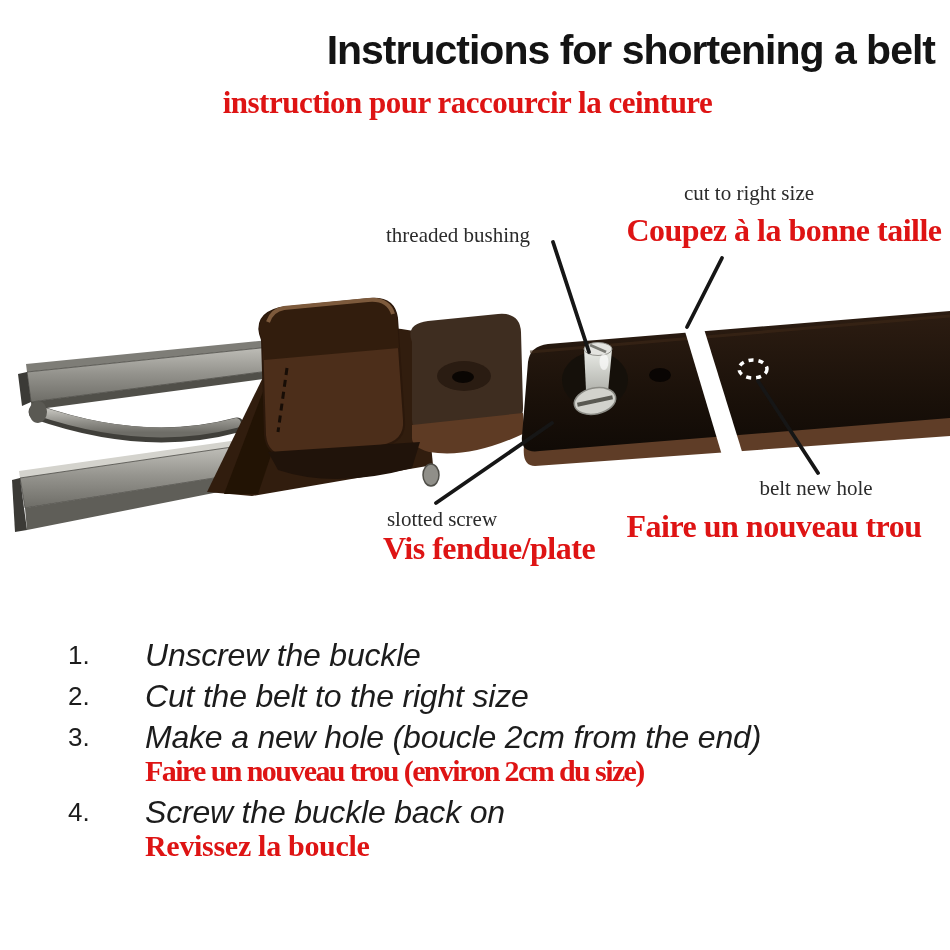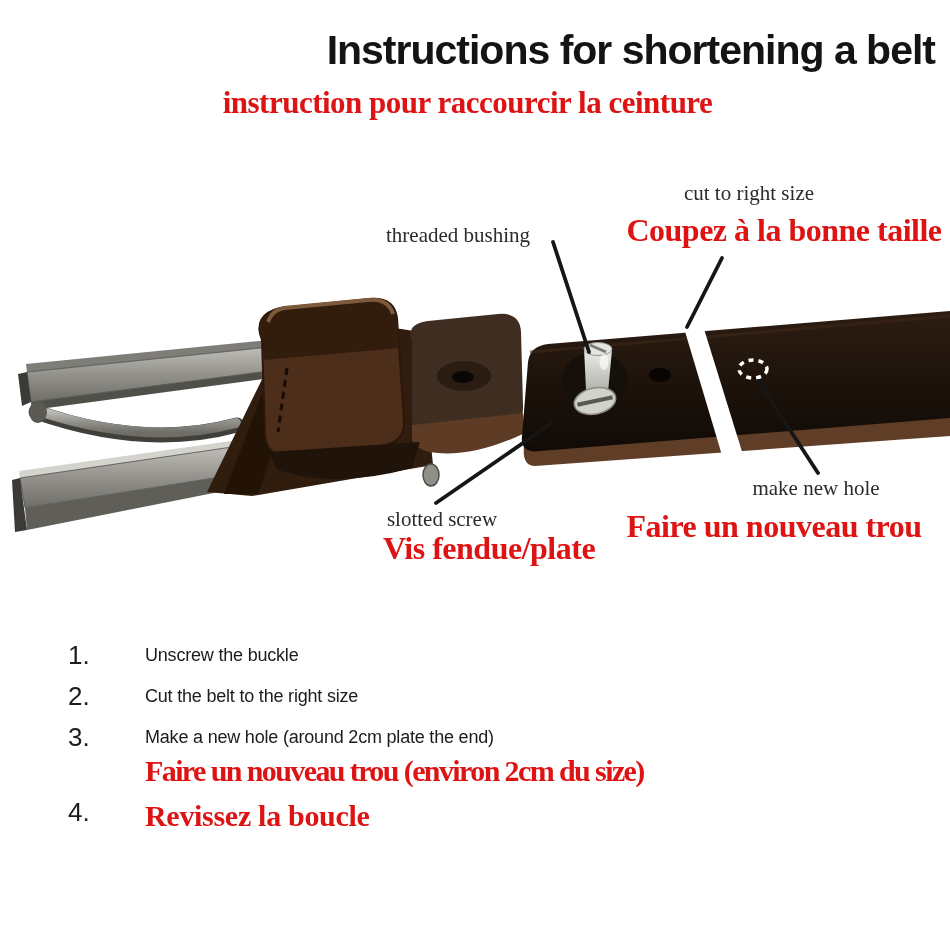--- a/index.html
+++ b/index.html
@@ -40,22 +40,23 @@
     font-size: 32px; font-weight: bold; color: var(--red);
     letter-spacing: -0.5px;
   }
   .steps { position: absolute; left: 68px; top: 640px; width: 800px; }
   .step { display: flex; margin-bottom: 11px; }
   .step-num {
     width: 77px; flex: 0 0 77px;
     font-size: 26px; color: var(--ink); line-height: 30px;
   }
   .step-en {
-    font-size: 18px; color: var(--ink); line-height: 30px;
+    font-size: 32px; color: var(--ink); line-height: 30px;
     letter-spacing: -0.2px;
+    font-style: italic;
   }
   .step-fr {
     font-family: "Liberation Serif", serif;
     font-size: 30px; font-weight: bold; color: var(--red);
     line-height: 30px; margin-top: 4px; letter-spacing: -0.3px;
   }
   .step:nth-child(3) .step-fr { letter-spacing: -1.6px; }
 </style>
 </head>
 <body>
@@ -162,44 +163,45 @@
   </svg>
 
   <div class="lbl en" style="left:458px; top:224px;">threaded bushing</div>
 
   <div class="lbl en" style="left:749px; top:182px;">cut to right size</div>
   <div class="lbl fr" style="left:784px; top:213px;">Coupez à la bonne taille</div>
 
   <div class="lbl en" style="left:442px; top:508px;">slotted screw</div>
   <div class="lbl fr" style="left:489px; top:531px;">Vis fendue/plate</div>
 
-  <div class="lbl en" style="left:816px; top:477px;">make new hole</div>
+  <div class="lbl en" style="left:816px; top:477px;">belt new hole</div>
   <div class="lbl fr" style="left:774px; top:509px;">Faire un nouveau trou</div>
 
   <div class="steps">
     <div class="step">
       <div class="step-num">1.</div>
       <div>
         <div class="step-en">Unscrew the buckle</div>
       </div>
     </div>
     <div class="step">
       <div class="step-num">2.</div>
       <div>
         <div class="step-en">Cut the belt to the right size</div>
       </div>
     </div>
     <div class="step">
       <div class="step-num">3.</div>
       <div>
-        <div class="step-en">Make a new hole (around 2cm plate the end)</div>
+        <div class="step-en">Make a new hole (boucle 2cm from the end)</div>
         <div class="step-fr">Faire un nouveau trou (environ 2cm du size)</div>
       </div>
     </div>
     <div class="step">
       <div class="step-num">4.</div>
       <div>
+        <div class="step-en">Screw the buckle back on</div>
         <div class="step-fr">Revissez la boucle</div>
       </div>
     </div>
   </div>
 
 </div>
 
 </body></html>

